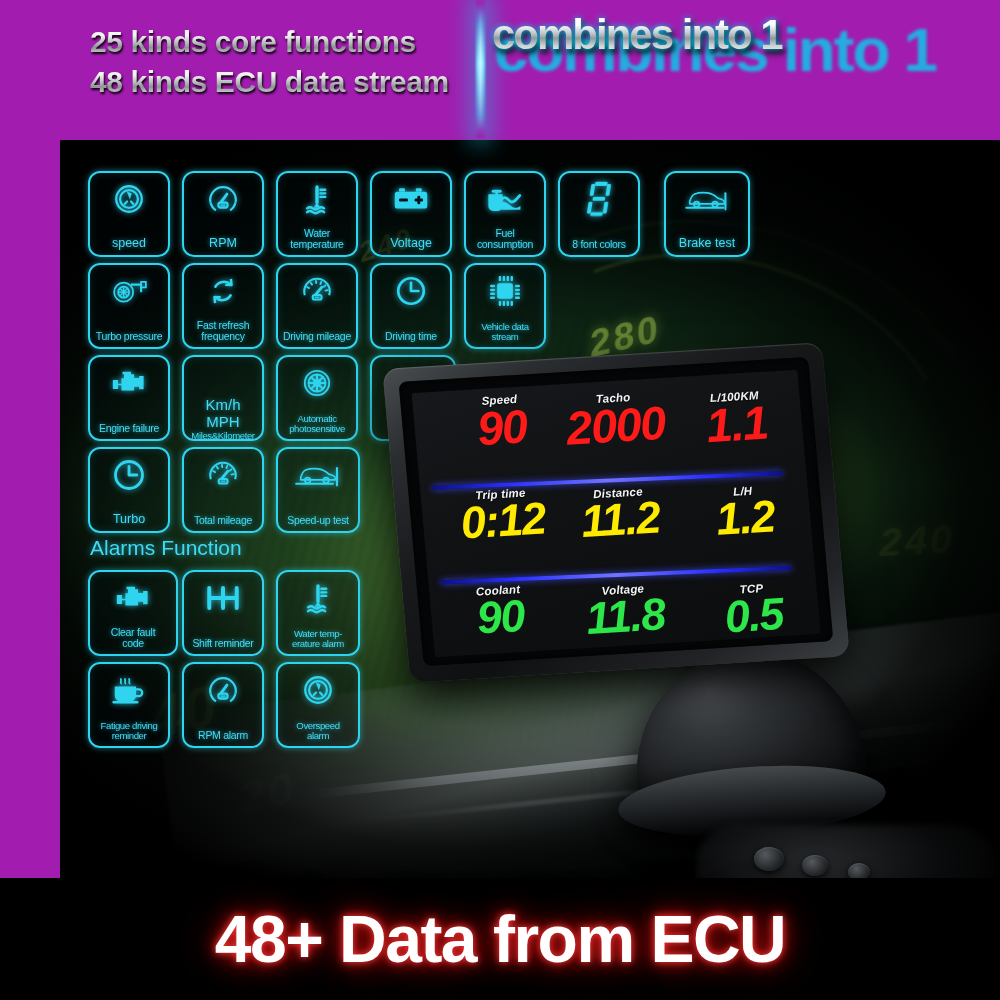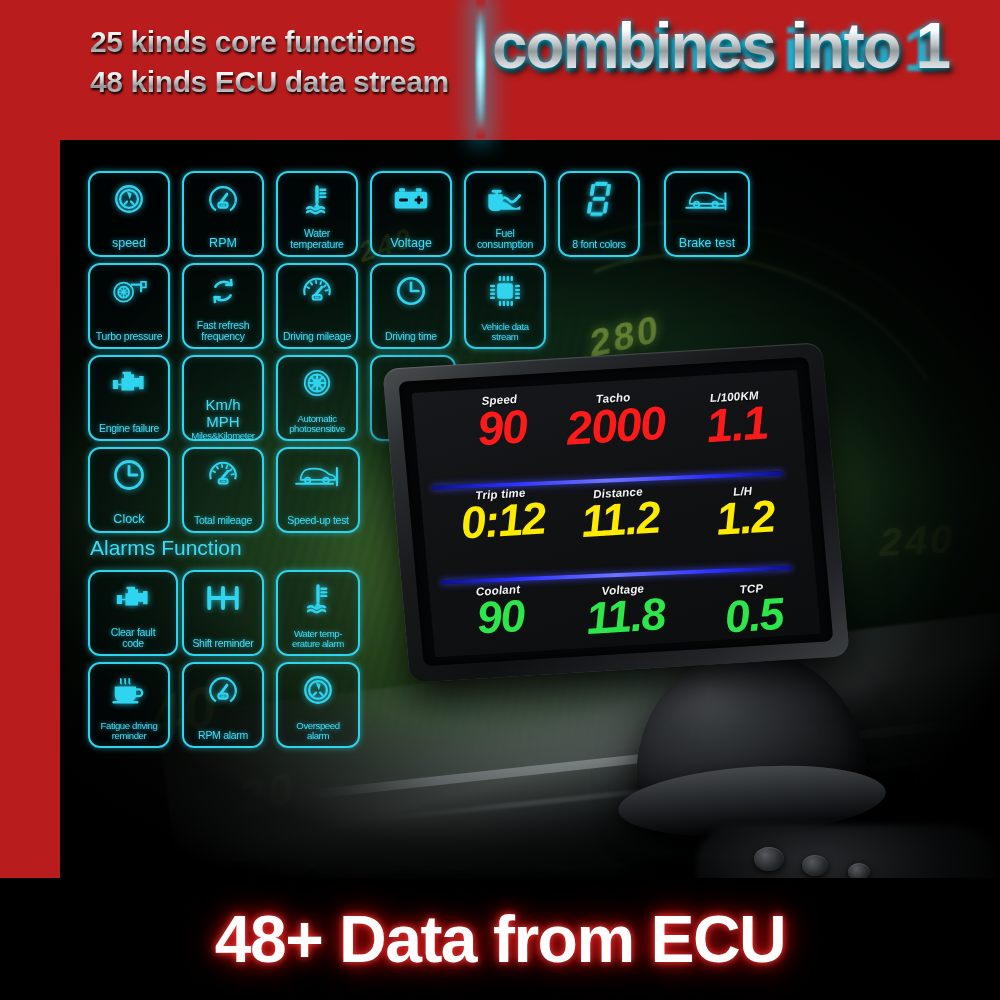--- a/index.html
+++ b/index.html
@@ -6,21 +6,21 @@
   * { box-sizing: border-box; margin: 0; padding: 0; }
   html, body {
     width: 1000px; height: 1000px;
     background: #000;
     font-family: "Liberation Sans", sans-serif;
     overflow: hidden;
   }
   .stage {
     position: relative;
     width: 1000px; height: 1000px;
-    background: #b91c1c;
+    background: #a21caf;
     overflow: hidden;
   }
 
   
   .header { position: absolute; left: 0; top: 0; width: 1000px; height: 140px; z-index: 40; }
   .hdr-left {
     position: absolute; left: 90px; top: 22px; width: 385px;
     text-align: left;
   }
   .hdr-left-line {
@@ -43,21 +43,21 @@
   }
   .hdr-divider::after {
     content:""; position:absolute; left:3px; top:8px; width:2.5px; height:122px;
     background: linear-gradient(180deg, rgba(255,255,255,0) 0%, #d7f9ff 45%, rgba(255,255,255,0) 100%);
     filter: blur(0.4px);
   }
   .hdr-right {
     position: absolute; left: 492px; top: 14px; width: 500px;
     font-family: "Liberation Sans", sans-serif;
     font-weight: bold;
-    font-size: 64px;
+    font-size: 42px;
     letter-spacing: -2px;
     line-height: 1;
     white-space: nowrap;
     background: linear-gradient(180deg,#ffffff 0%,#fbfbfb 26%,#c3c7c9 46%,#93989b 58%,#cfd3d5 76%,#fafbfc 100%);
     -webkit-background-clip: text; background-clip: text;
     color: transparent; -webkit-text-fill-color: transparent;
     filter: drop-shadow(0 0 3px rgba(0,220,255,0.95)) drop-shadow(2px 4px 2px rgba(0,0,0,0.9));
   }
   .hdr-right-shadow {
     position: absolute; left: 494px; top: 19px; width: 500px;
@@ -622,21 +622,21 @@
 choice</span>
     </div>
 
     <div class="tile" style="left:88px; top:447px; width:82px; height:86px;">
       <span class="ticon">
         <svg width="36" height="36" viewBox="0 0 24 24" fill="none" stroke="currentColor" stroke-width="1.9">
           <circle cx="12" cy="12" r="9"></circle>
           <path d="M12 6.2V12h5.2" stroke-linecap="round" stroke-linejoin="round"></path>
         </svg>
       </span>
-      <span class="tlabel">Clock</span>
+      <span class="tlabel">Turbo</span>
     </div>
 
     <div class="tile sm" style="left:182px; top:447px; width:82px; height:86px;">
       <span class="ticon">
         <svg width="36" height="34" viewBox="0 0 24 24" fill="none" stroke="currentColor" stroke-width="1.5">
           <path d="M3.4 15A9 9 0 1 1 20.6 15"></path>
           <g stroke-width="1.3" stroke-linecap="round">
             <path d="M5 9.2l1.4.8M7.6 6.2l.9 1.3M11.3 4.8l.1 1.6M15 5.6l-.6 1.5M18 8l-1.2 1M19.6 11.4l-1.6.3"></path>
           </g>
           <path d="M15.4 9.3l-4.5 5.4" stroke-width="2" stroke-linecap="round"></path>

